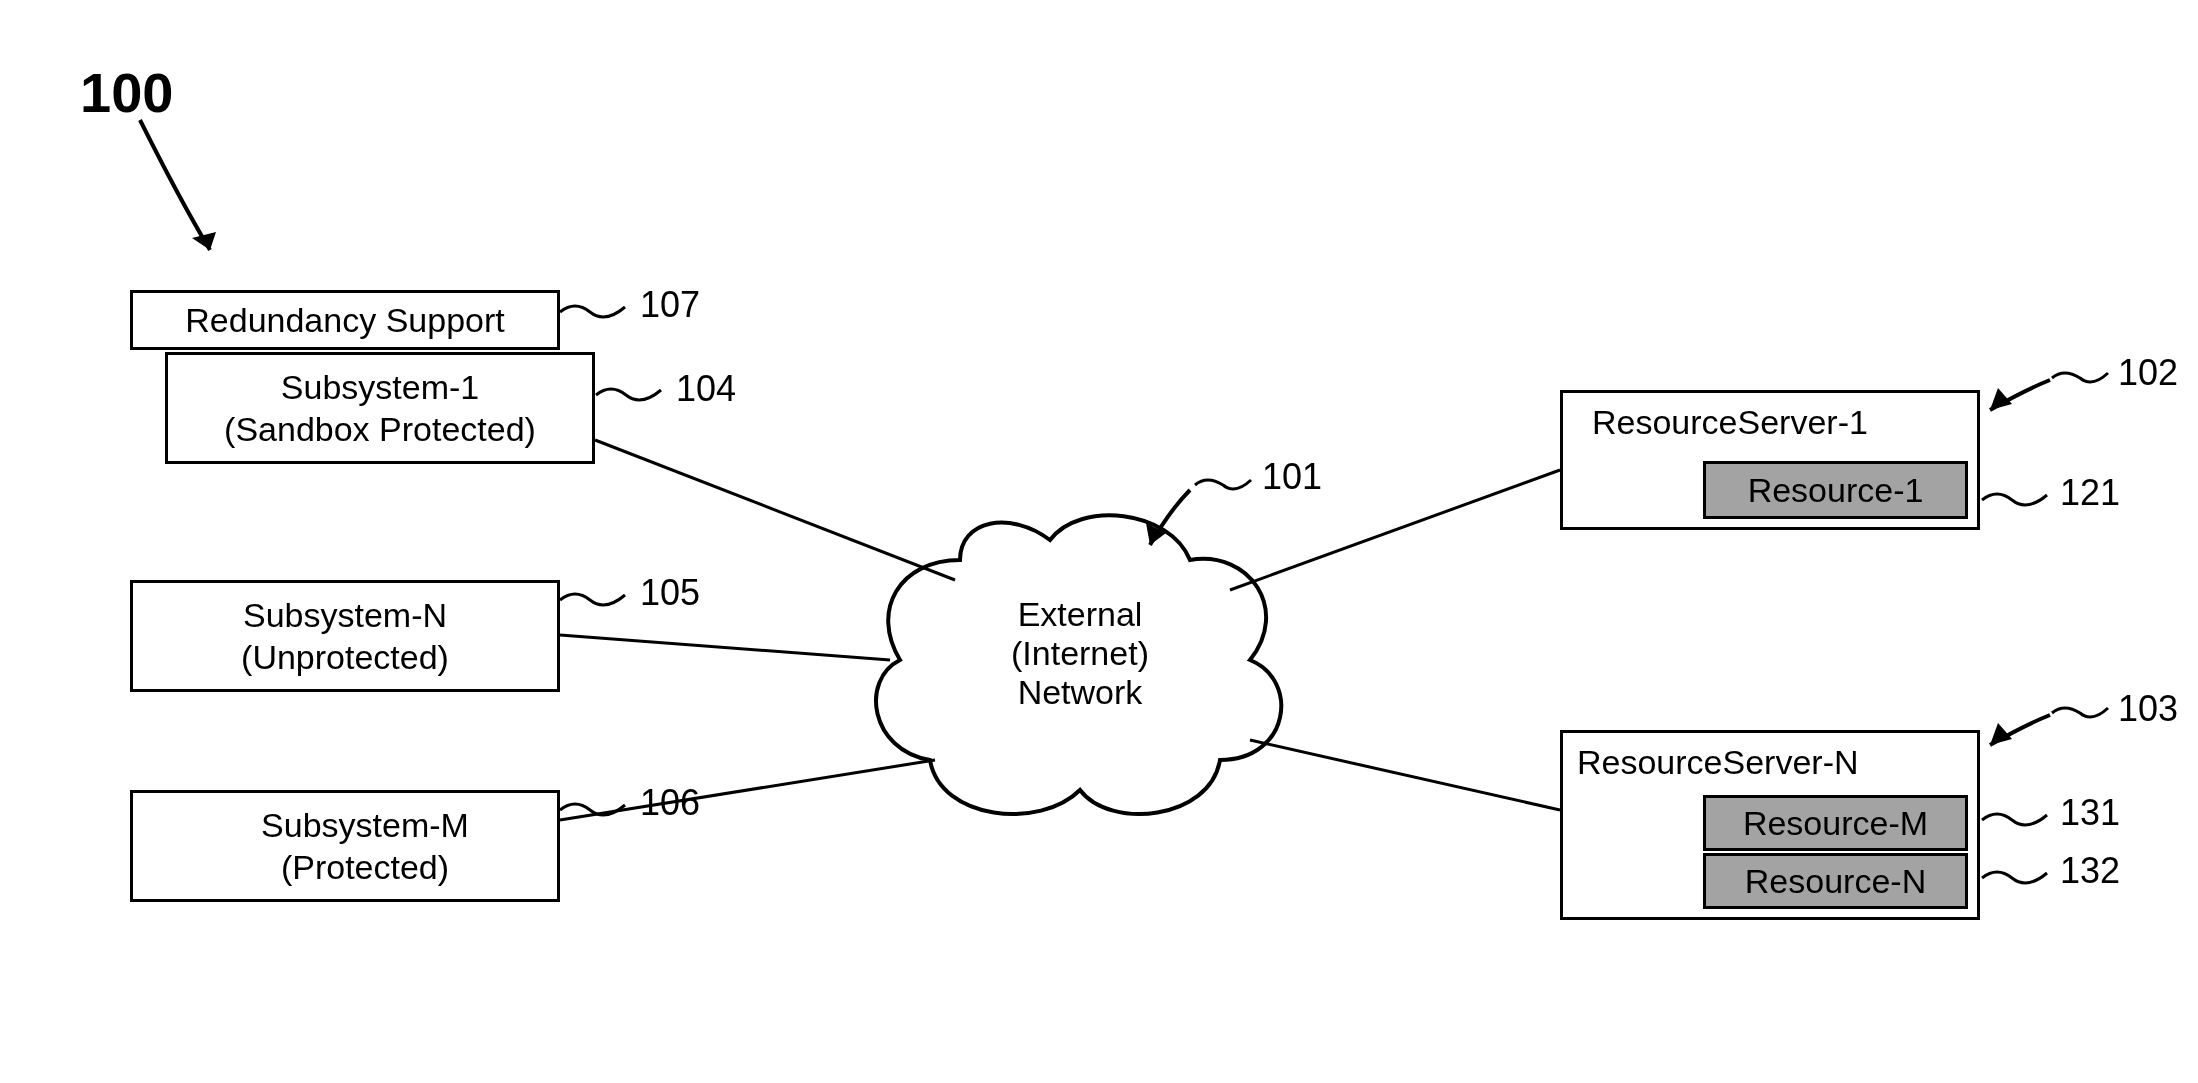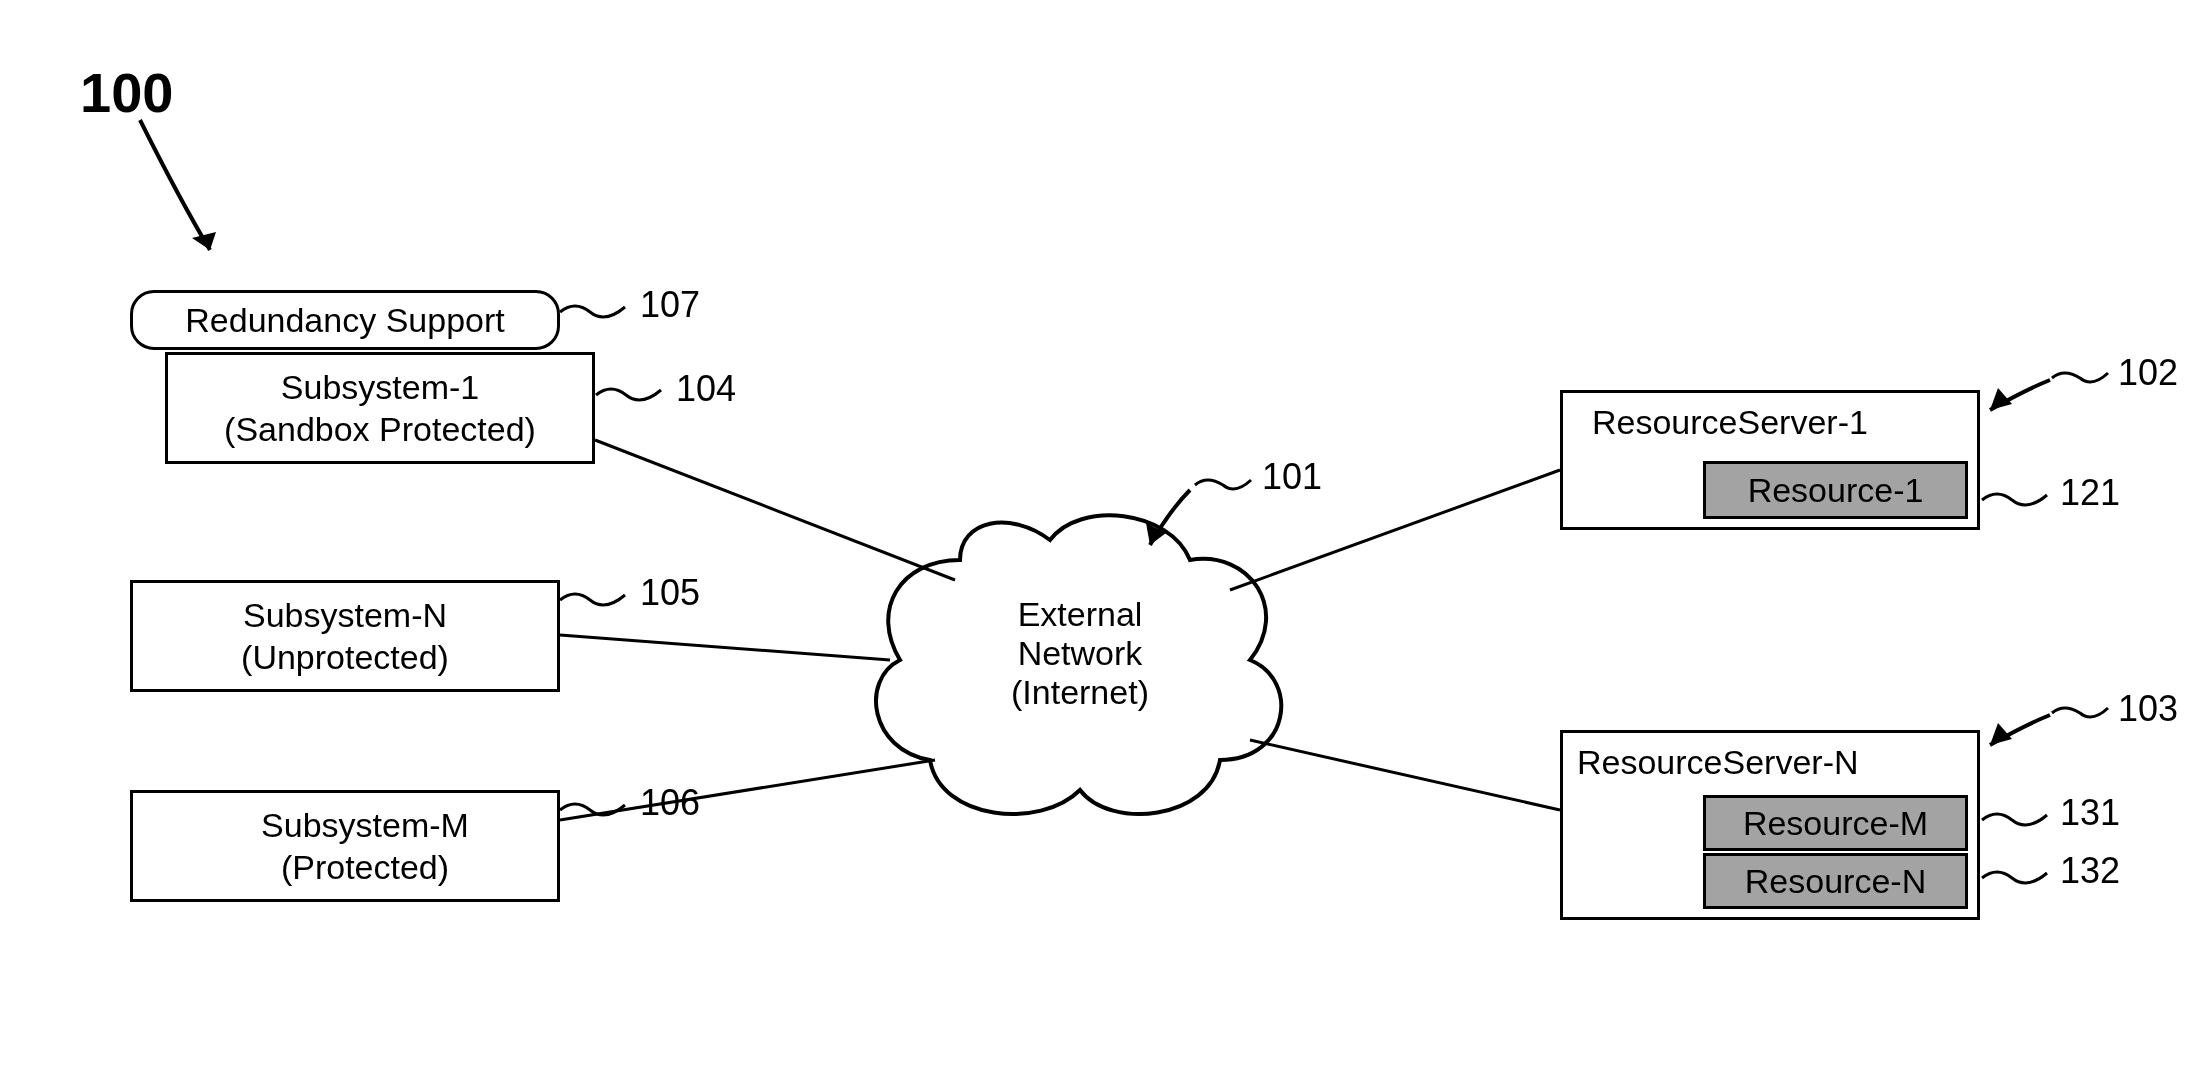--- a/index.html
+++ b/index.html
@@ -67,21 +67,21 @@
 
 <div class="stage">
 
   <div class="figno" style="left:80px; top:60px;">100</div>
 
   <svg class="lines">
     <path d="M 140 120 Q 180 200 210 250" stroke="#000" stroke-width="4" fill="none"></path>
     <path d="M 210 250 l -18 -12 l 24 -6 z" fill="#000"></path>
   </svg>
 
-  <div class="box" style="left:130px; top:290px; width:430px; height:60px; justify-content:center;border-radius:24px;">
+  <div class="box" style="left:130px; top:290px; width:430px; height:60px; justify-content:center;">
     <span>Redundancy Support</span>
   </div>
 
   <div class="box" style="left:165px; top:352px; width:430px; height:112px;">
     <span>Subsystem-1</span>
     <span>(Sandbox Protected)</span>
   </div>
 
   <div class="box" style="left:130px; top:580px; width:430px; height:112px;">
     <span>Subsystem-N</span>
@@ -99,22 +99,22 @@
              C 860 680, 870 750, 930 760
              C 940 820, 1040 830, 1080 790
              C 1110 830, 1210 820, 1220 760
              C 1290 760, 1300 680, 1250 660
              C 1290 610, 1250 550, 1190 560
              C 1170 510, 1080 500, 1050 540
              C 1010 510, 960 520, 960 560 Z" stroke="#000" stroke-width="4" fill="#fff"></path>
   </svg>
   <div class="cloud-text" style="left:950px; top:595px;">
     <div>External</div>
+    <div>(Internet)</div>
     <div>Network</div>
-    <div>(Internet)</div>
   </div>
 
   <div class="box" style="left:1560px; top:390px; width:420px; height:140px; align-items:flex-start; justify-content:flex-start; padding:8px 29px;">
     <span>ResourceServer-1</span>
     <div class="subbox" style="left:140px; top:68px; width:265px; height:58px;">
       <span>Resource-1</span>
     </div>
   </div>
 
   <div class="box" style="left:1560px; top:730px; width:420px; height:190px; align-items:flex-start; justify-content:flex-start; padding:8px 14px;">

